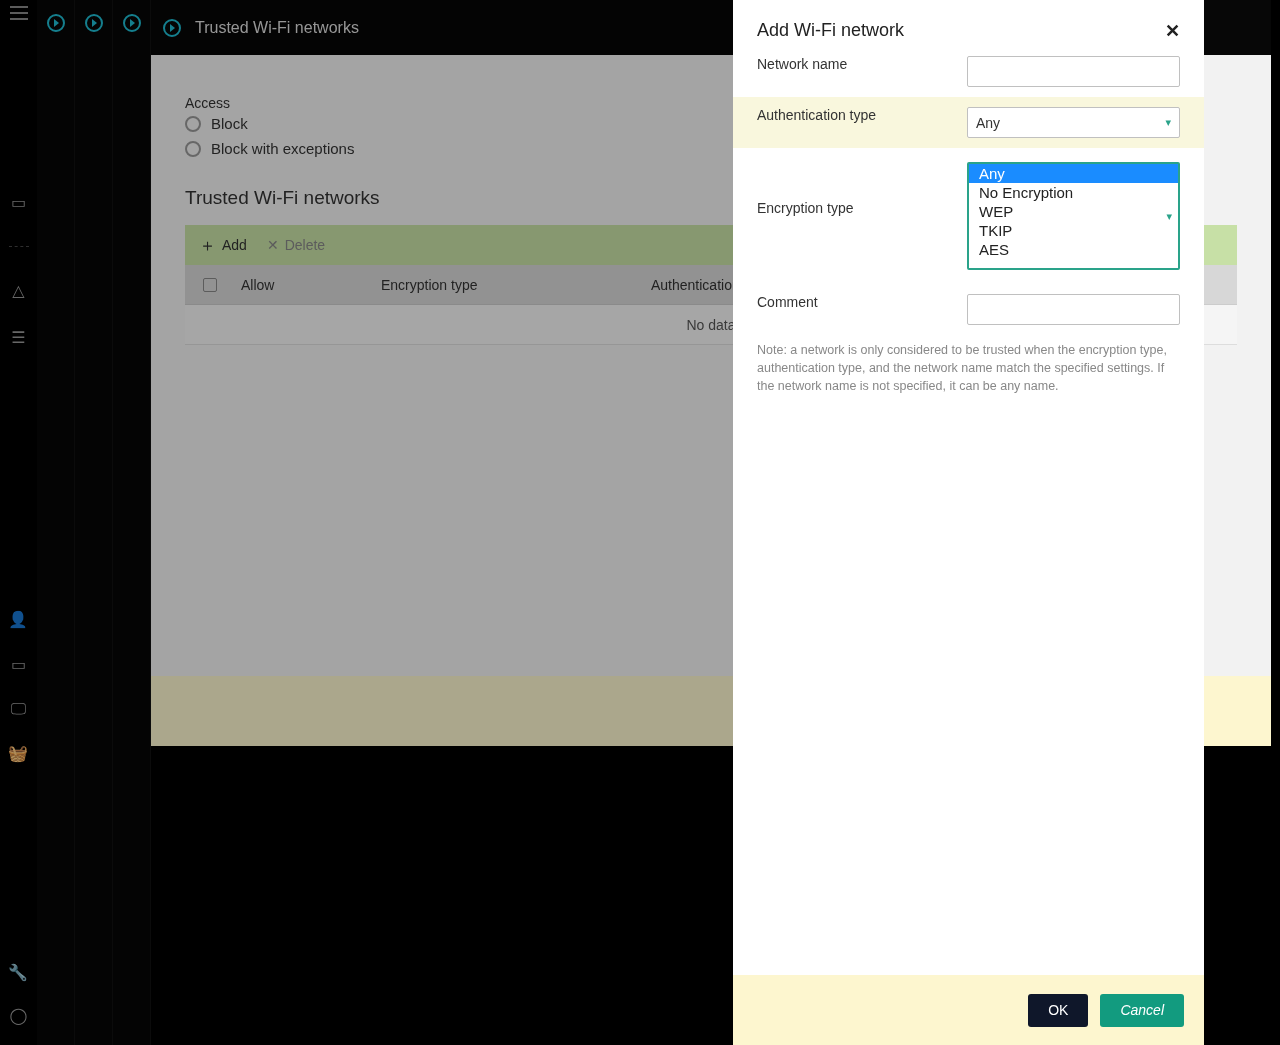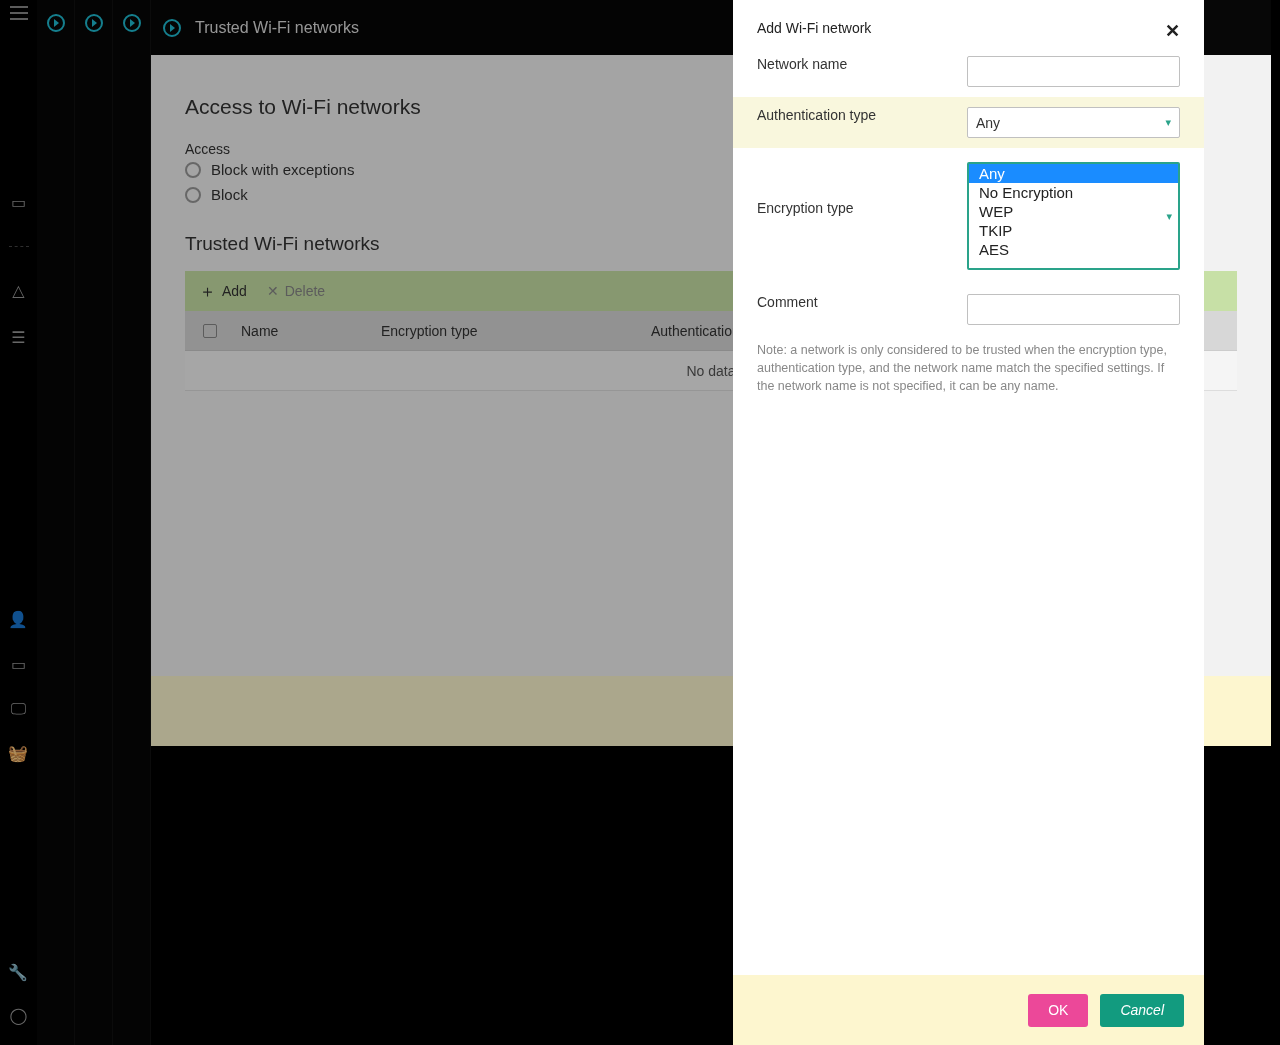--- a/index.html
+++ b/index.html
@@ -95,21 +95,21 @@
   }
   .dim-layer {
     position:absolute; left:0; top:0; width:733px; height:1045px;
     background:rgba(0,0,0,0.32); pointer-events:none;
   }
   .side-panel {
     position:absolute; right:76px; top:0; width:471px; height:1045px;
     background:#fff; display:flex; flex-direction:column;
   }
   .sp-header { padding:20px 24px 4px 24px; display:flex; justify-content:space-between; align-items:flex-start;}
-  .sp-header h3 { font-size:14px; font-weight:400; color:#222;}
+  .sp-header h3 { font-size:18px; font-weight:400; color:#222;}
   .sp-close { font-size:18px; color:#222; cursor:pointer; font-weight:bold;}
   .sp-sub { padding:8px 24px 14px 24px; color:#444; font-size:14px; line-height:1.4;}
   .form-row { display:flex; padding:10px 24px; }
   .form-row.alt { background:#f9f7dd;}
   .form-row label { flex:0 0 210px; font-size:14px; color:#333;}
   .form-row .field { flex:1; position:relative;}
   .txt-input {
     width:100%; height:31px; border:1px solid #c0c0c0; border-radius:2px;
     padding:0 8px; font-size:14px; background:#fff;
   }
@@ -129,21 +129,21 @@
   .chev-over {
     position:absolute; right:8px; top:50%; transform:translateY(-50%);
     color:#2aa38a; font-size:11px; pointer-events:none;
   }
   .note { padding:6px 24px; font-size:12.5px; color:#888; line-height:1.45;}
   .sp-footer {
     margin-top:auto; height:70px; background:#fdf6cf;
     display:flex; align-items:center; justify-content:flex-end; gap:12px; padding:0 20px;
   }
   .btn { height:33px; padding:0 20px; border:none; border-radius:3px; font-size:14px; color:#fff; cursor:pointer;}
-  .btn.ok { background:#ec4899;}
+  .btn.ok { background:#0f172a;}
   .btn.cancel { background:#129b7f;font-style:italic;}
 </style>
 </head>
 <body>
 
 <div class="icon-rail">
   <span class="hamburger">
     <svg width="18" height="14" viewBox="0 0 18 14">
         <path d="M0 1h18M0 7h18M0 13h18" stroke="#888" stroke-width="2"></path>
       </svg>
@@ -175,46 +175,45 @@
 <div class="crumb-col3">
     <span class="crumb-icon"></span>
   </div>
 
 <div class="main-panel">
   <div class="main-header">
     <span class="crumb-icon"></span>
     <span class="title">Trusted Wi-Fi networks</span>
   </div>
   <div class="content-area">
-    <h1>Access to Wi-Fi networks</h1>
     <div class="section-label">Access</div>
     <div class="radio-group">
       <div class="radio-item">
         <span class="radio unchecked"></span>
-        <span>Block with exceptions</span>
+        <span>Block</span>
       </div>
       <div class="radio-item">
         <span class="radio unchecked"></span>
-        <span>Block</span>
+        <span>Block with exceptions</span>
       </div>
     </div>
     <h2 class="subhead">Trusted Wi-Fi networks</h2>
     <div class="toolbar">
       <div class="tb-btn">
         <span class="plus">＋</span>
         <span>Add</span>
       </div>
       <div class="tb-btn disabled">
         <span>✕</span>
         <span>Delete</span>
       </div>
     </div>
     <div class="tbl-head">
       <span class="chk"></span>
-      <span class="col col-name">Name</span>
+      <span class="col col-name">Allow</span>
       <span class="col col-enc">Encryption type</span>
       <span class="col col-auth">Authentication type</span>
     </div>
     <div class="tbl-body">
       <span>No data</span>
     </div>
   </div>
   <div class="bottom-bar"></div>
 </div>
 

